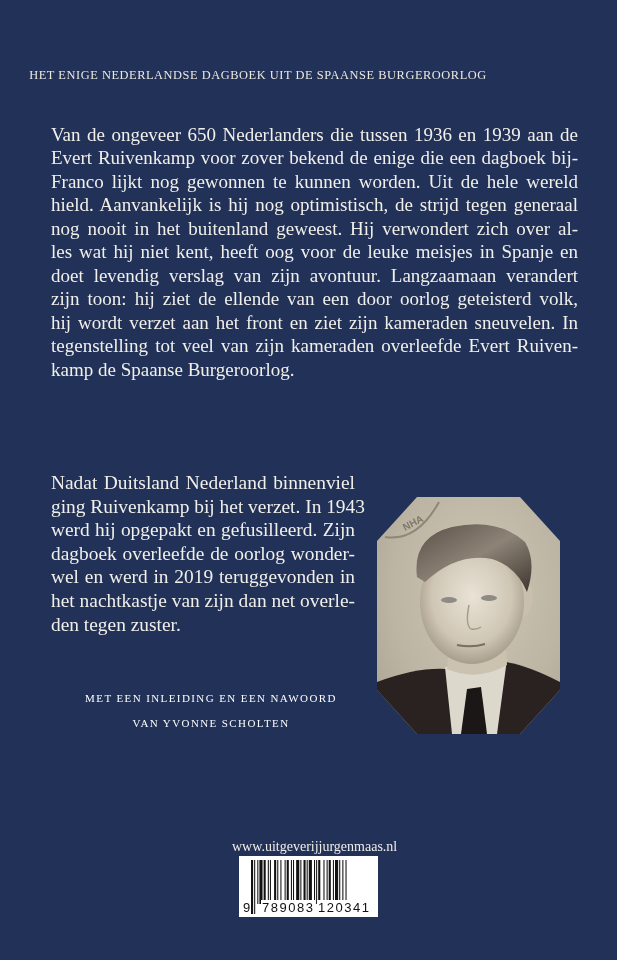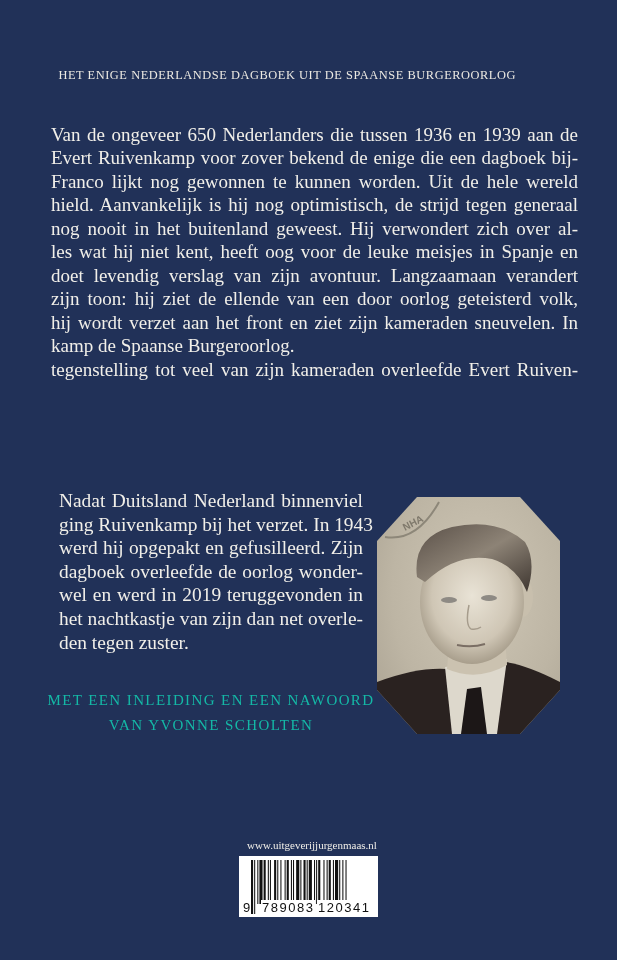--- a/index.html
+++ b/index.html
@@ -6,50 +6,50 @@
   body {
     width: 617px; height: 960px;
     background: #213158;
     position: relative;
     overflow: hidden;
     font-family: "Liberation Serif", "DejaVu Serif", serif;
     color: #f1efe9;
   }
   .tagline {
     position: absolute; left: 0; top: 68px; width: 516px;
-    text-align: right;
+    text-align: center;
     font-size: 12.4px; letter-spacing: 0.55px;
     color: #ece9e2;
     white-space: nowrap;
   }
   .blurb {
     position: absolute; left: 51px; top: 123px; width: 527px;
     font-size: 19px; line-height: 23.45px;
   }
   .line { display: block; white-space: nowrap; text-align: justify; text-align-last: justify; }
   .line.last { text-align-last: left; }
   .para2 {
-    position: absolute; left: 51px; top: 489px; width: 304px;
-    font-size: 19.4px; line-height: 23.6px; margin-left: 8px;
+    position: absolute; left: 51px; top: 471px; width: 304px;
+    font-size: 19.4px; line-height: 23.6px;
   }
   .credit {
     position: absolute; left: 20px; width: 382px; text-align: center;
-    font-size: 15px; letter-spacing: 1.4px; color: #14b8a6; white-space: nowrap;
+    font-size: 11px; letter-spacing: 1.4px; color: #ffffff; white-space: nowrap;
   }
   .credit.l1 { top: 692px; }
   .credit.l2 { top: 717px; }
   .photo {
     position: absolute; left: 377px; top: 497px; width: 183px; height: 237px;
     clip-path: polygon(40px 0, 143px 0, 183px 44px, 183px 193px, 143px 237px, 40px 237px, 0 193px, 0 44px);
     background: radial-gradient(ellipse at 55% 40%, #cfc7b6 0%, #bdb5a4 60%, #a8a090 100%);
     overflow: hidden;
   }
   .url {
     position: absolute; left: 232px; top: 839px; width: 160px; text-align: center;
-    font-size: 11px; color: #f0eee8; white-space: nowrap;
+    font-size: 14px; color: #f0eee8; white-space: nowrap;
   }
   .barcode {
     position: absolute; left: 239px; top: 856px; width: 139px; height: 61px;
     background: #ffffff;
   }
   .barcode svg { display: block; }
   .isbn {
     position: absolute; left: 0; bottom: 2px; width: 100%;
     font-family: "Liberation Sans", "DejaVu Sans", sans-serif;
     font-size: 13px; color: #111; white-space: nowrap;
@@ -64,22 +64,22 @@
 <div class="blurb">
   <span class="line">Van de ongeveer 650 Nederlanders die tussen 1936 en 1939 aan de</span>
   <span class="line">Evert Ruivenkamp voor zover bekend de enige die een dagboek bij-</span>
   <span class="line">Franco lijkt nog gewonnen te kunnen worden. Uit de hele wereld</span>
   <span class="line">hield. Aanvankelijk is hij nog optimistisch, de strijd tegen generaal</span>
   <span class="line">nog nooit in het buitenland geweest. Hij verwondert zich over al-</span>
   <span class="line">les wat hij niet kent, heeft oog voor de leuke meisjes in Spanje en</span>
   <span class="line">doet levendig verslag van zijn avontuur. Langzaamaan verandert</span>
   <span class="line">zijn toon: hij ziet de ellende van een door oorlog geteisterd volk,</span>
   <span class="line">hij wordt verzet aan het front en ziet zijn kameraden sneuvelen. In</span>
+  <span class="line">tegenstelling tot veel van zijn kameraden overleefde Evert Ruiven-</span>
   <span class="line last">kamp de Spaanse Burgeroorlog.</span>
-  <span class="line">tegenstelling tot veel van zijn kameraden overleefde Evert Ruiven-</span>
 </div>
 
 <div class="para2">
   <span class="line">Nadat Duitsland Nederland binnenviel</span>
   <span class="line">ging Ruivenkamp bij het verzet. In 1943</span>
   <span class="line">werd hij opgepakt en gefusilleerd. Zijn</span>
   <span class="line">dagboek overleefde de oorlog wonder-</span>
   <span class="line">wel en werd in 2019 teruggevonden in</span>
   <span class="line">het nachtkastje van zijn dan net overle-</span>
   <span class="line last">den tegen zuster.</span>

